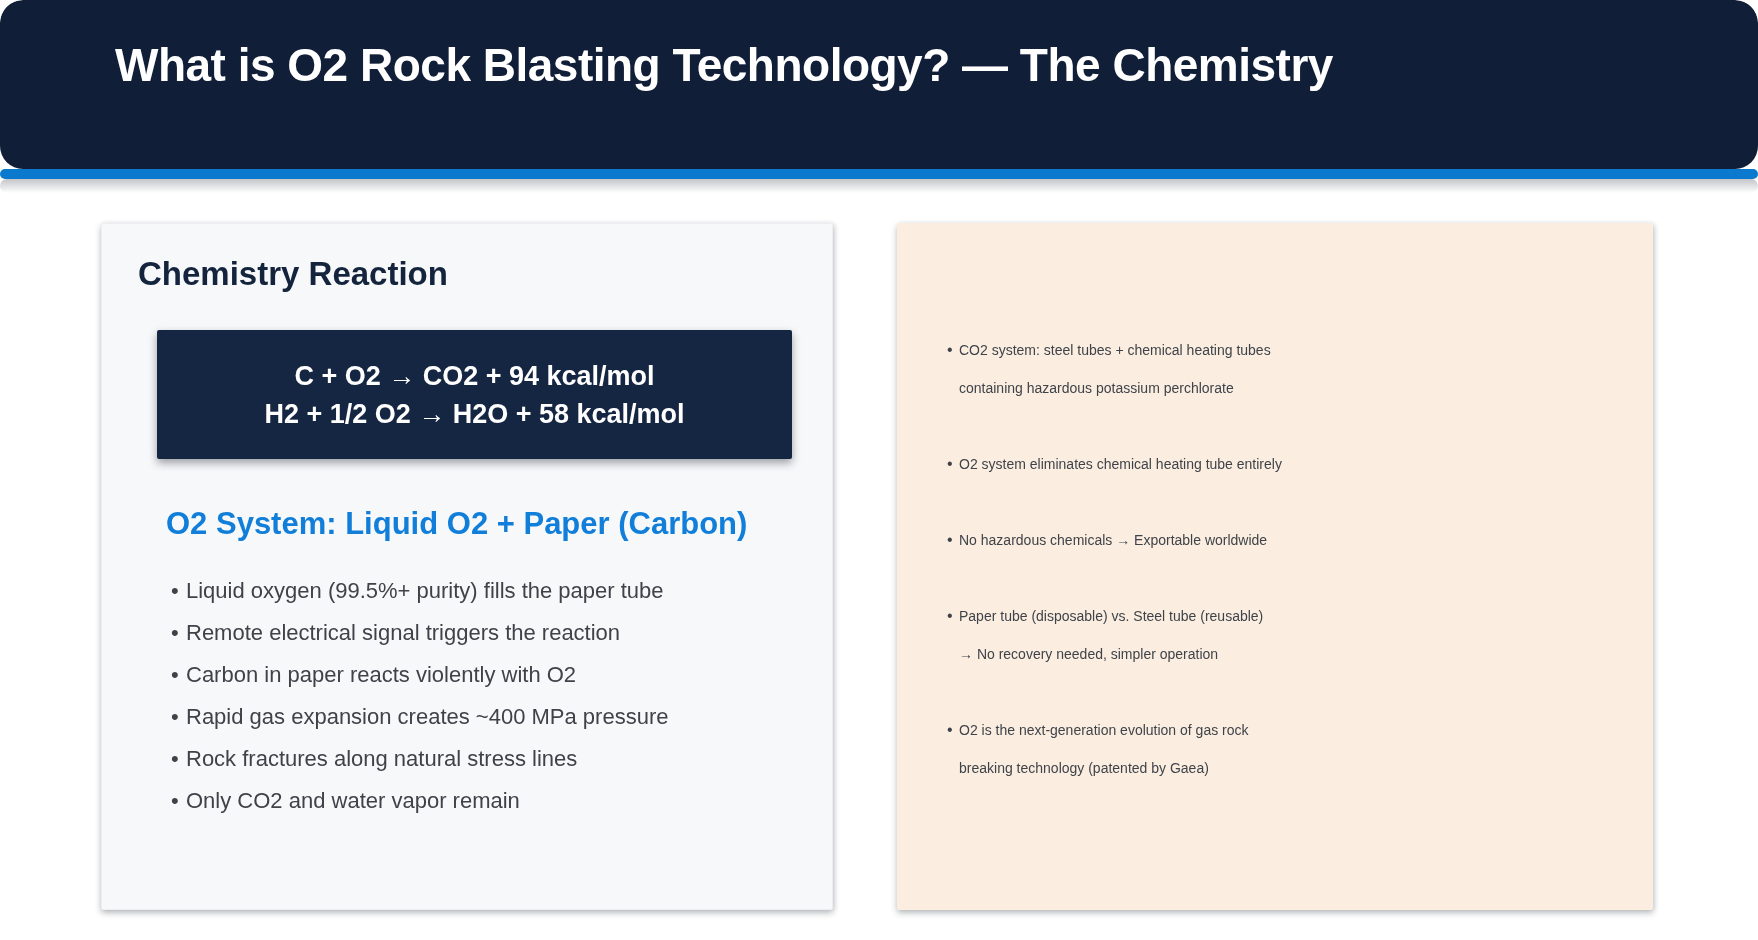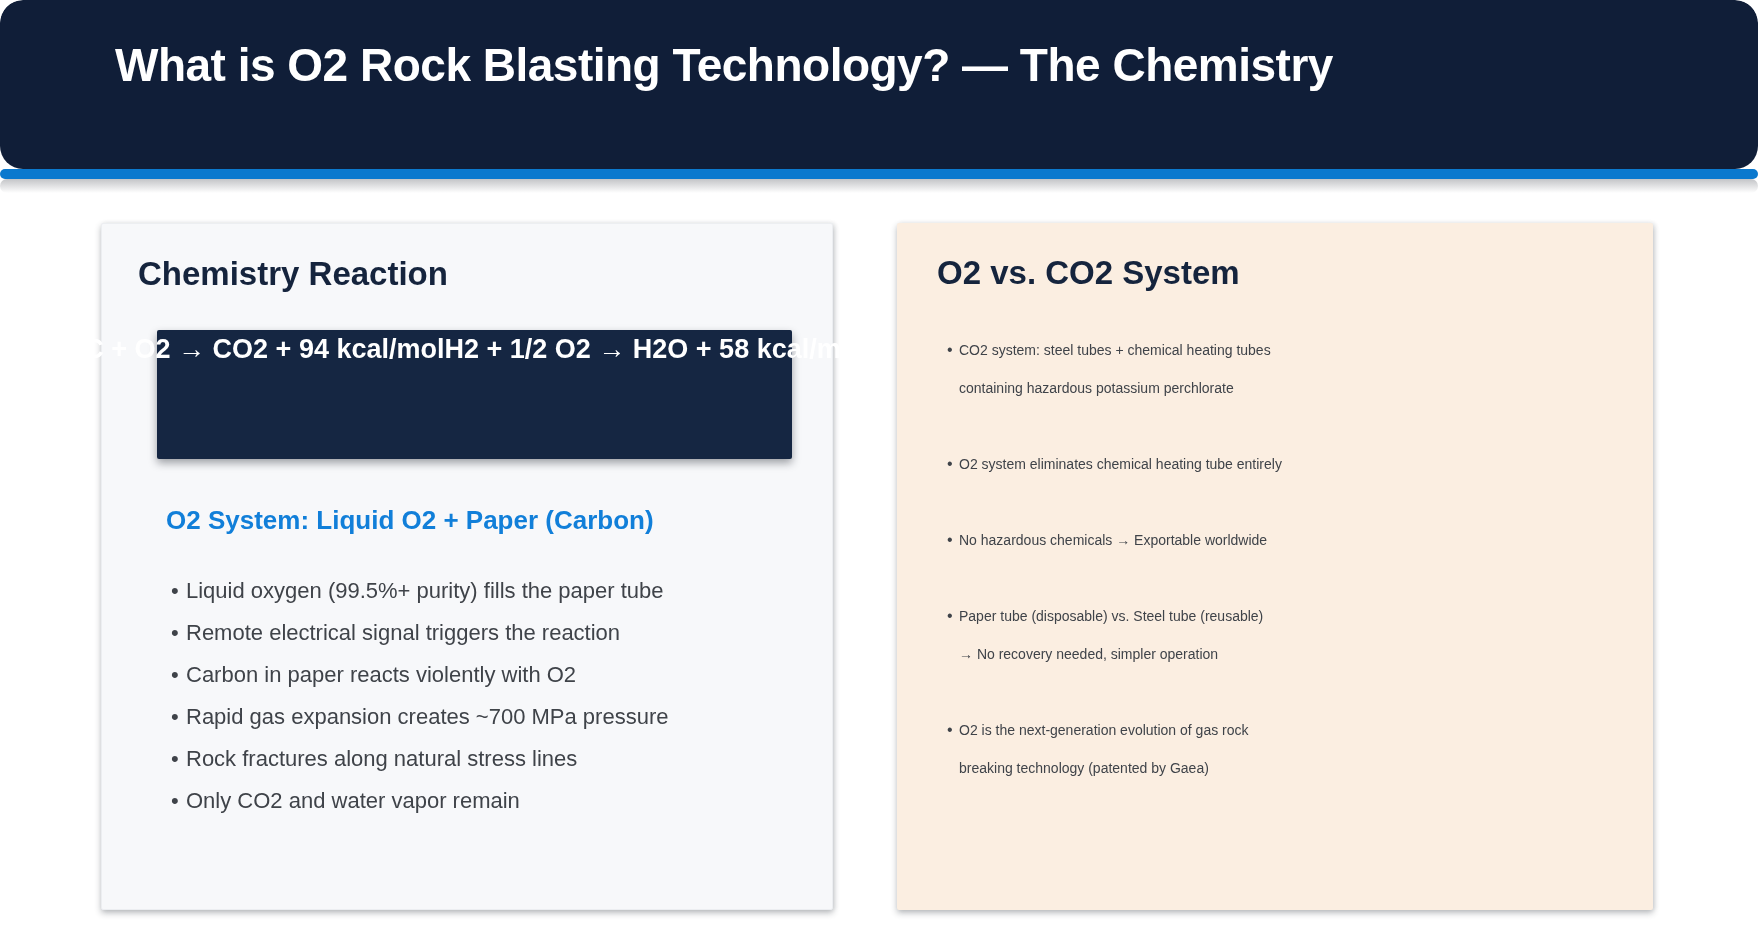--- a/index.html
+++ b/index.html
@@ -63,31 +63,31 @@
   }
   .card-left .card-title { left: 36px; }
   .card-right .card-title { left: 40px; }
 
   
   .equation-box {
     position: absolute; left: 55px; top: 106px; width: 635px; height: 129px;
     background: var(--equation_bg, #152642);
     border-radius: 2px;
     box-shadow: 0 4px 9px rgba(20,25,35,0.40);
-    display: flex; justify-content: center; align-items: flex-start;
+    display: flex; flex-direction: column; justify-content: center; align-items: center;
   }
   .equation-line {
     font-size: 27px; font-weight: bold; color: #ffffff;
     line-height: 38px; white-space: nowrap;
   }
 
   
   .card-subtitle {
     position: absolute; left: 64px; top: 281px;
-    font-size: 26px; font-weight: bold;
+    font-size: 31px; font-weight: bold;
     color: var(--subtitle_blue, #117fd9);
     white-space: nowrap; line-height: 1.2;
   }
 
   
   .bullet-list {
     position: absolute; left: 69px; top: 346px; right: 30px;
     list-style: none;
   }
   .bullet-item {
@@ -133,28 +133,27 @@
       <div class="equation-line">C + O2 → CO2 + 94 kcal/mol</div>
       <div class="equation-line">H2 + 1/2 O2 → H2O + 58 kcal/mol</div>
     </div>
 
     <h3 class="card-subtitle">O2 System: Liquid O2 + Paper (Carbon)</h3>
 
     <ul class="bullet-list">
       <li class="bullet-item">Liquid oxygen (99.5%+ purity) fills the paper tube</li>
       <li class="bullet-item">Remote electrical signal triggers the reaction</li>
       <li class="bullet-item">Carbon in paper reacts violently with O2</li>
-      <li class="bullet-item">Rapid gas expansion creates ~700 MPa pressure</li>
+      <li class="bullet-item">Rapid gas expansion creates ~400 MPa pressure</li>
       <li class="bullet-item">Rock fractures along natural stress lines</li>
       <li class="bullet-item">Only CO2 and water vapor remain</li>
     </ul>
   </section>
 
   <section class="card card-right">
-    <h2 class="card-title">O2 vs. CO2 System</h2>
 
     <div class="group-list">
       <div class="bullet-group">
         <div class="bullet-line">CO2 system: steel tubes + chemical heating tubes</div>
         <div class="bullet-line">containing hazardous potassium perchlorate</div>
       </div>
       <div class="bullet-group">
         <div class="bullet-line">O2 system eliminates chemical heating tube entirely</div>
       </div>
       <div class="bullet-group">

